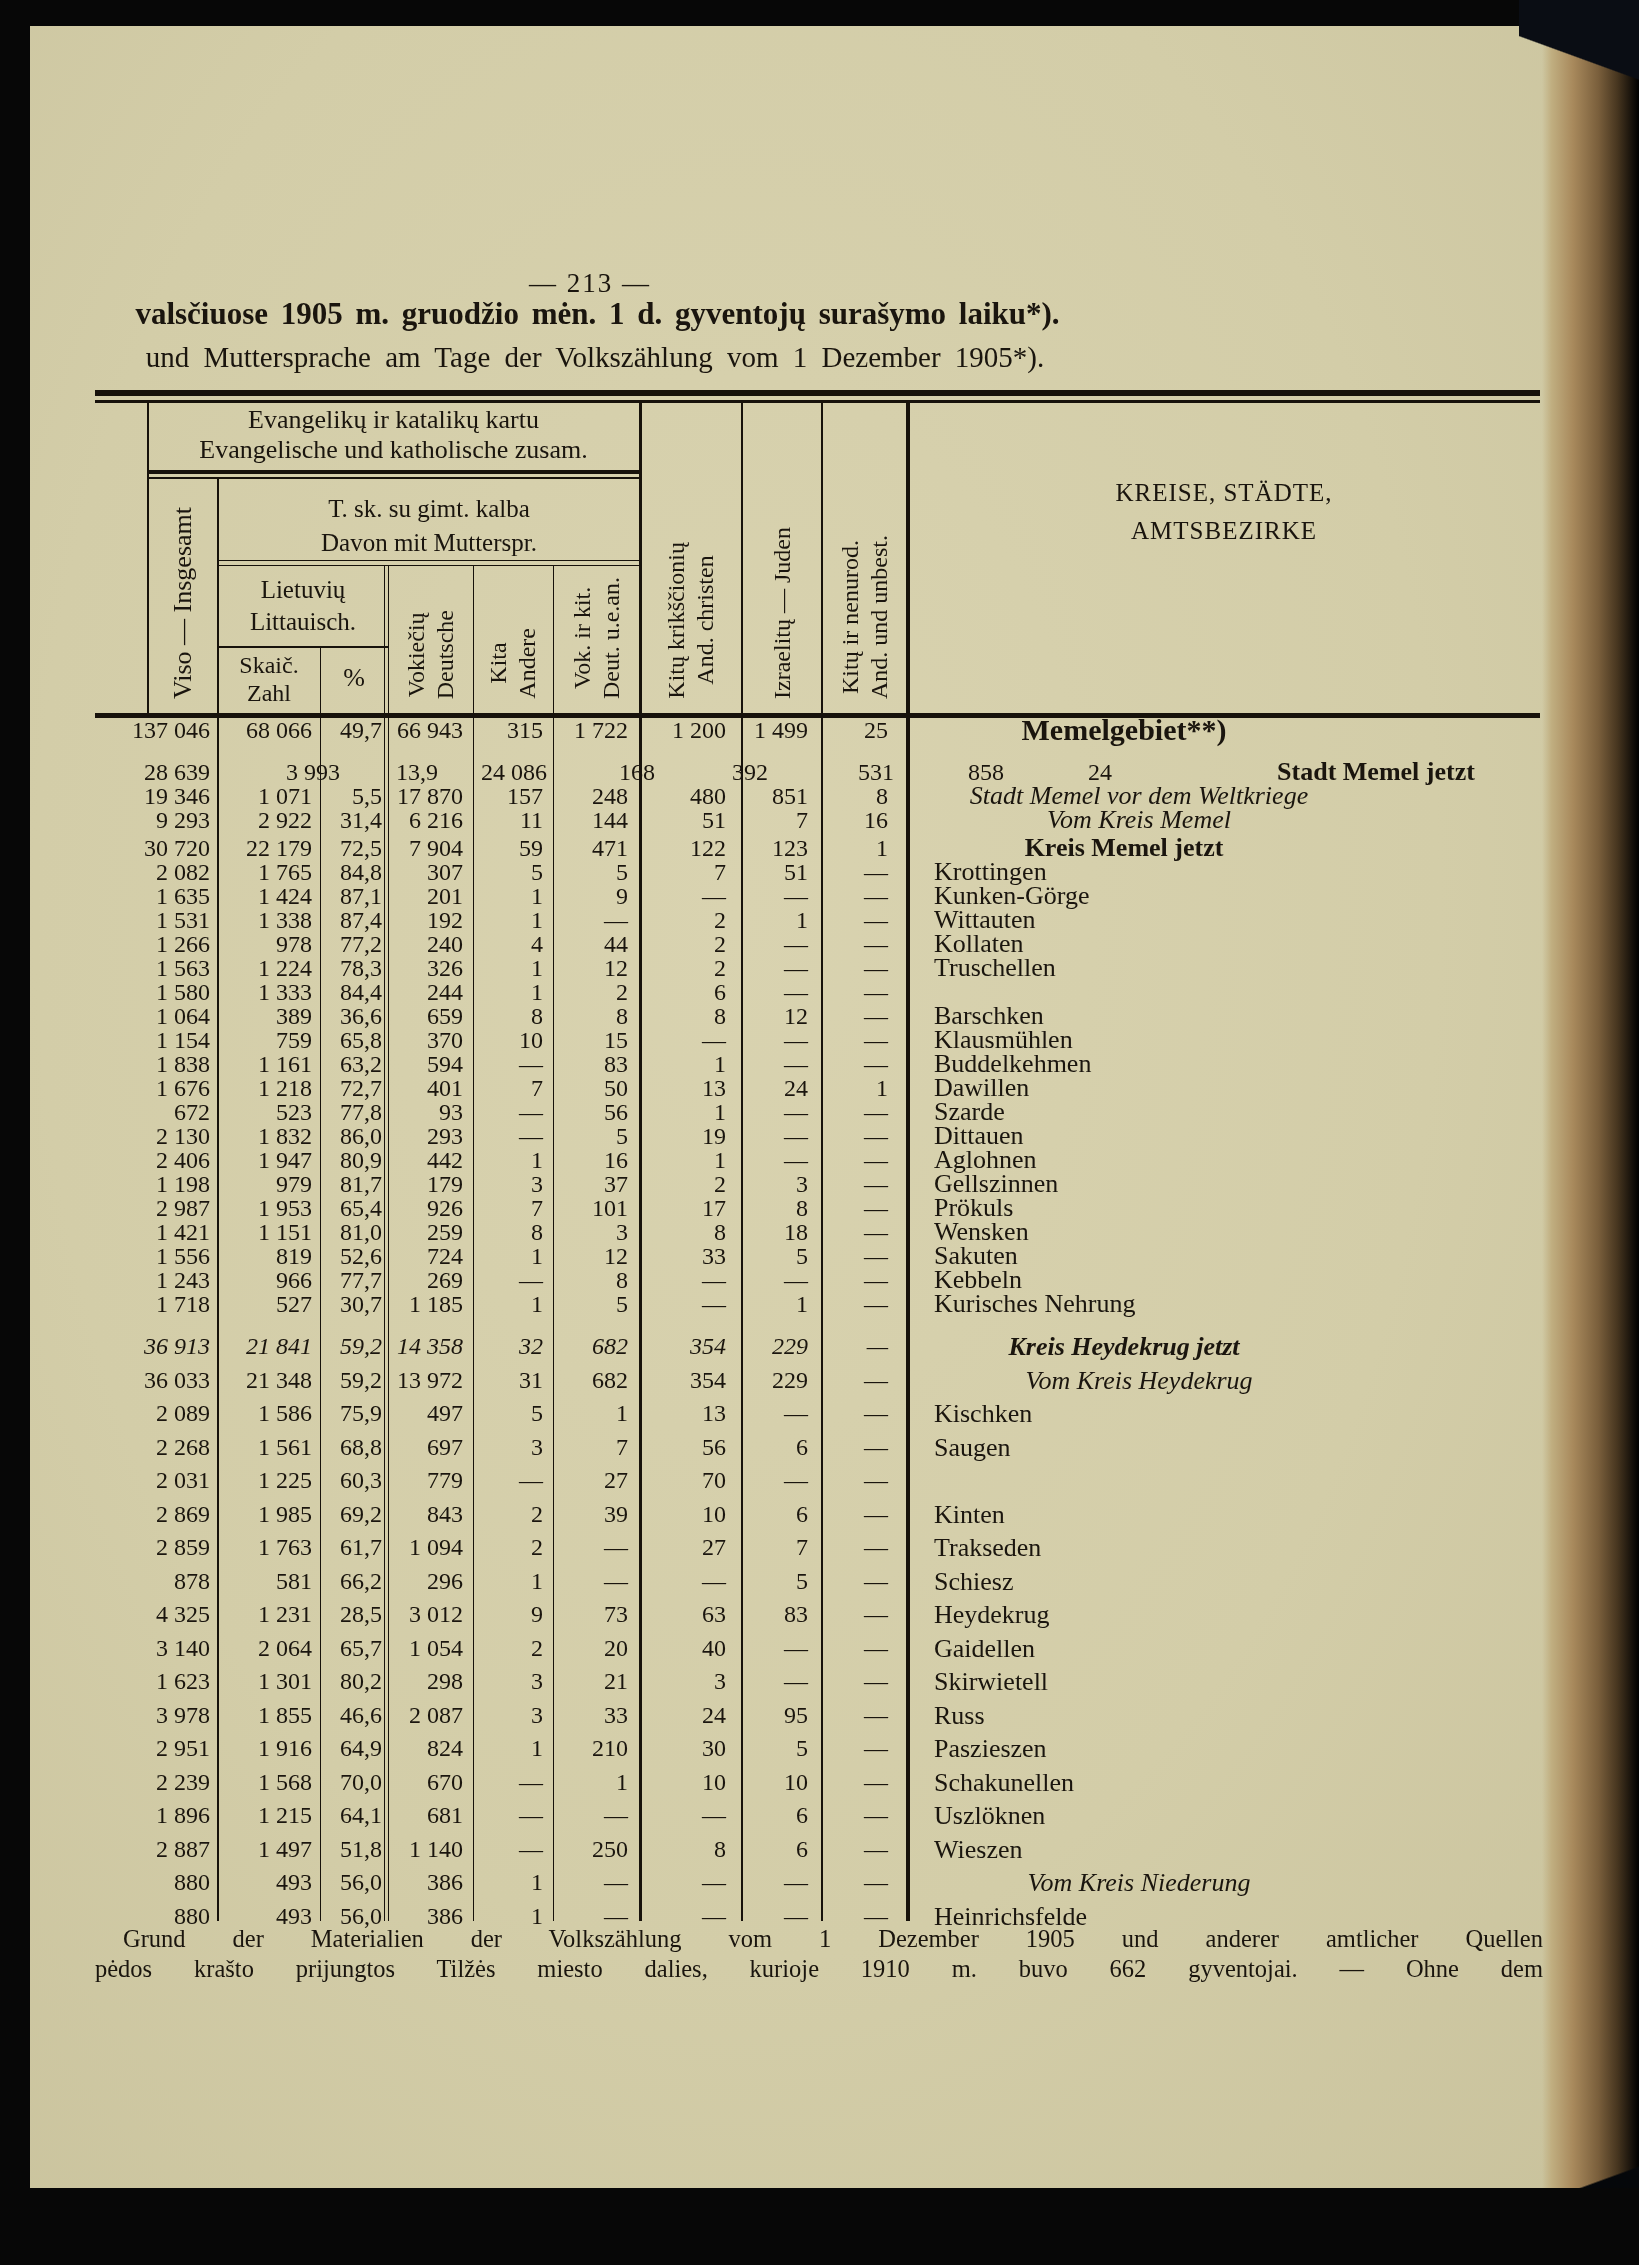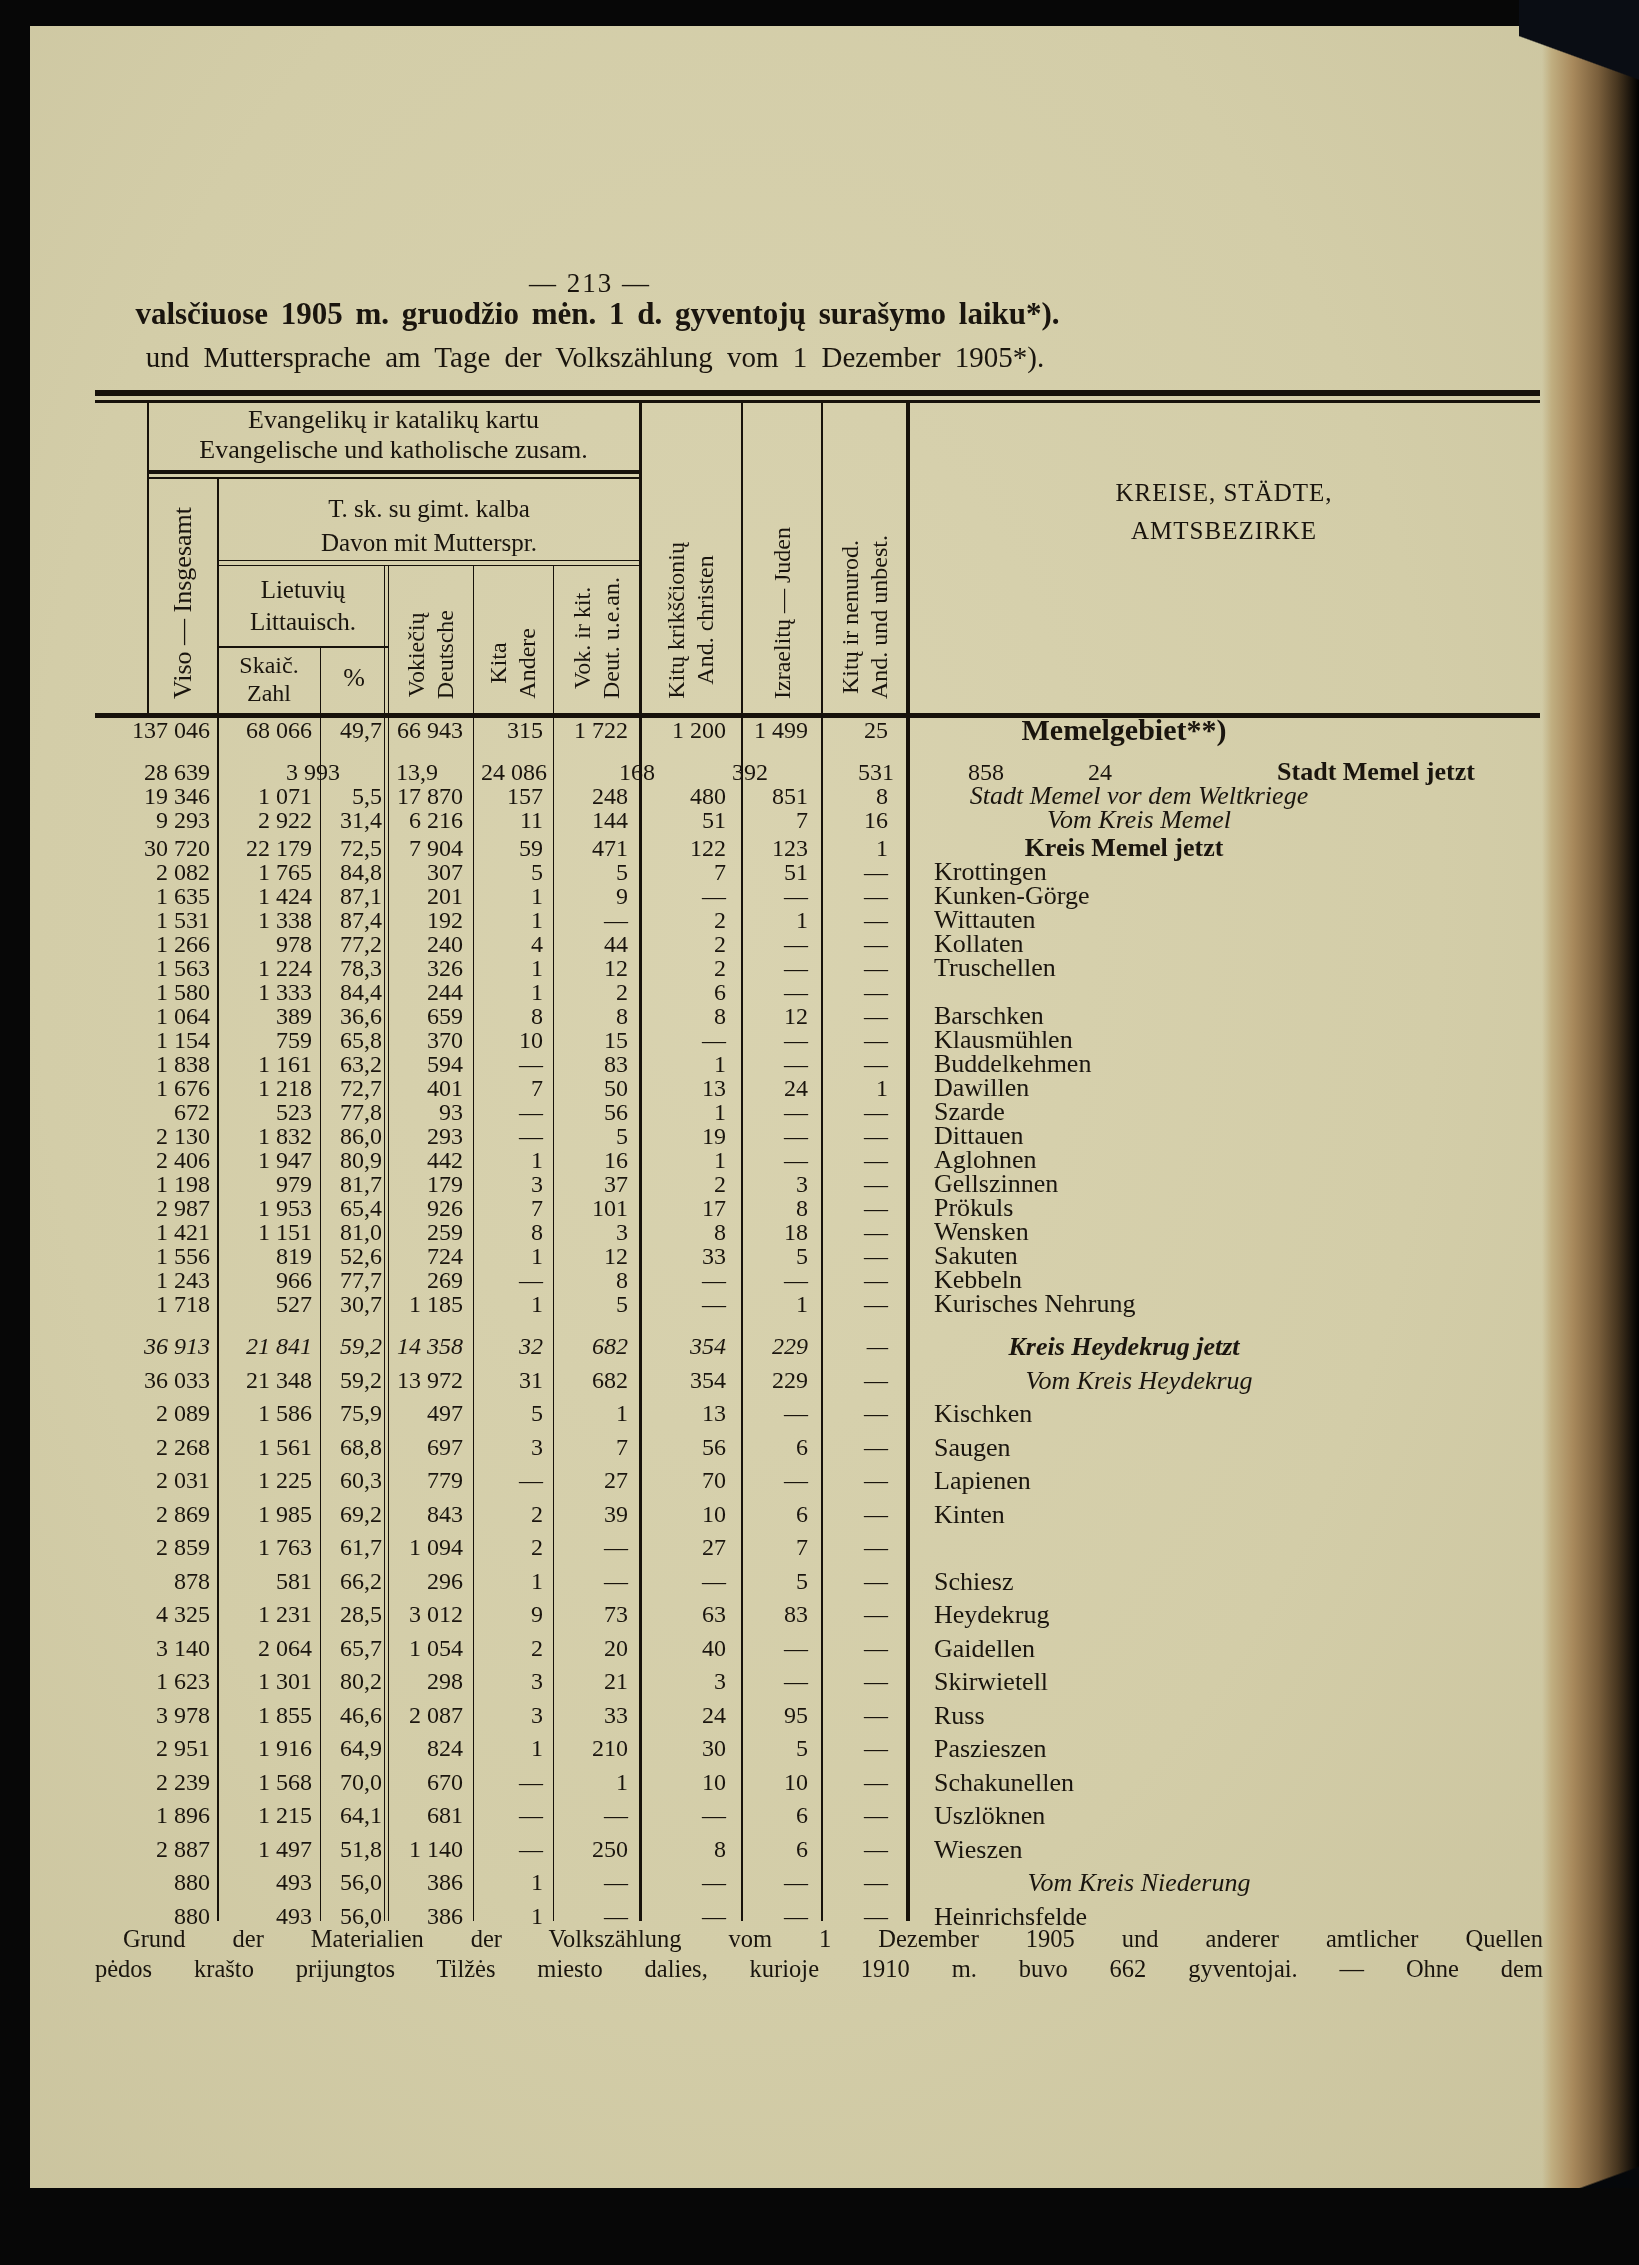--- a/index.html
+++ b/index.html
@@ -540,21 +540,20 @@
         <div class="trow tall">
           <div class="cell c0">2 031</div>
           <div class="cell c1">1 225</div>
           <div class="cell c2">60,3</div>
           <div class="cell c3">779</div>
           <div class="cell c4">—</div>
           <div class="cell c5">27</div>
           <div class="cell c6">70</div>
           <div class="cell c7">—</div>
           <div class="cell c8">—</div>
-          <div class="cell name plain">Lapienen</div>
         </div>
         <div class="trow tall">
           <div class="cell c0">2 869</div>
           <div class="cell c1">1 985</div>
           <div class="cell c2">69,2</div>
           <div class="cell c3">843</div>
           <div class="cell c4">2</div>
           <div class="cell c5">39</div>
           <div class="cell c6">10</div>
           <div class="cell c7">6</div>
@@ -564,20 +563,21 @@
         <div class="trow tall">
           <div class="cell c0">2 859</div>
           <div class="cell c1">1 763</div>
           <div class="cell c2">61,7</div>
           <div class="cell c3">1 094</div>
           <div class="cell c4">2</div>
           <div class="cell c5">—</div>
           <div class="cell c6">27</div>
           <div class="cell c7">7</div>
           <div class="cell c8">—</div>
+          <div class="cell name plain">Trakseden</div>
         </div>
         <div class="trow tall">
           <div class="cell c0">878</div>
           <div class="cell c1">581</div>
           <div class="cell c2">66,2</div>
           <div class="cell c3">296</div>
           <div class="cell c4">1</div>
           <div class="cell c5">—</div>
           <div class="cell c6">—</div>
           <div class="cell c7">5</div>

